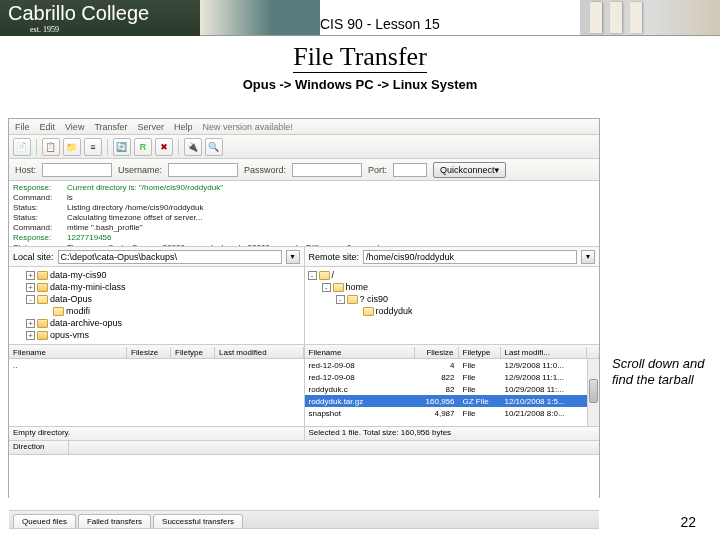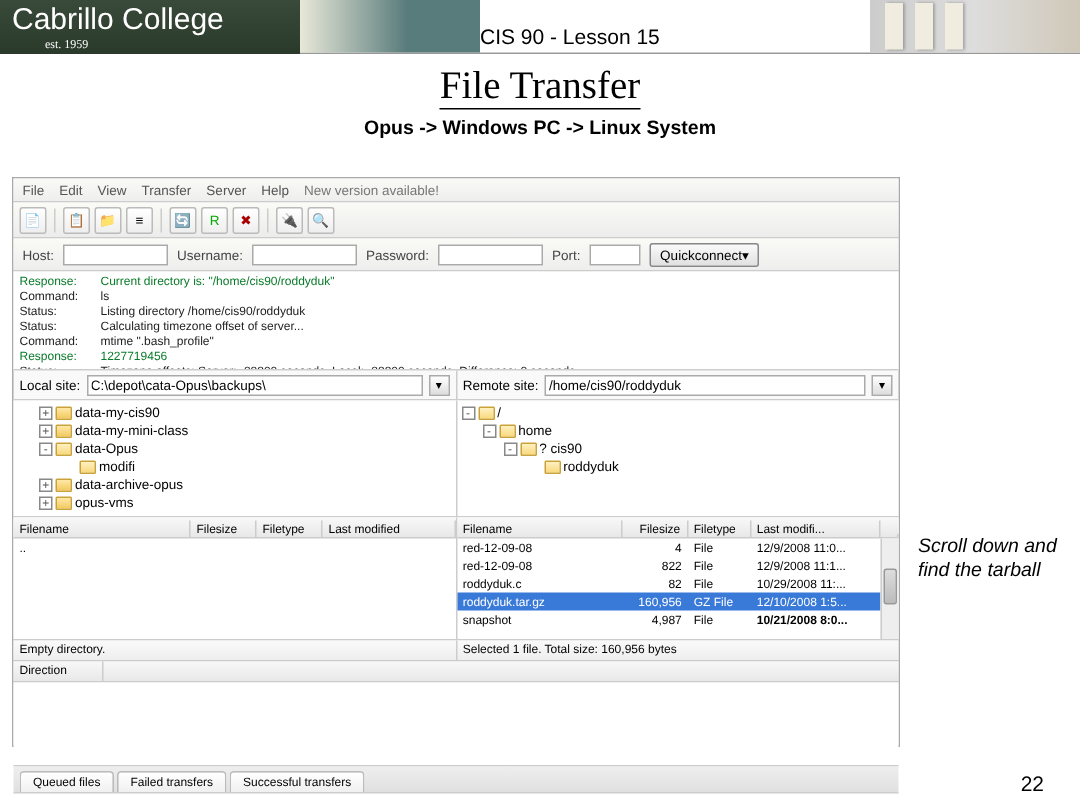--- a/index.html
+++ b/index.html
@@ -274,21 +274,21 @@
             <div class="lr sel">
               <div style="width:110px;">roddyduk.tar.gz</div>
               <div style="width:44px;text-align:right;">160,956</div>
               <div style="width:42px;">GZ File</div>
               <div style="flex:1;">12/10/2008 1:5...</div>
             </div>
             <div class="lr">
               <div style="width:110px;">snapshot</div>
               <div style="width:44px;text-align:right;">4,987</div>
               <div style="width:42px;">File</div>
-              <div style="flex:1;font-weight:bold;">10/21/2008 8:0...</div>
+              <div style="flex:1;">10/21/2008 8:0...</div>
             </div>
           </div>
         <div class="sb">
             <div class="th"></div>
           </div>
       </div>
     </div>
   </div>
 
   <div class="stat-row">

